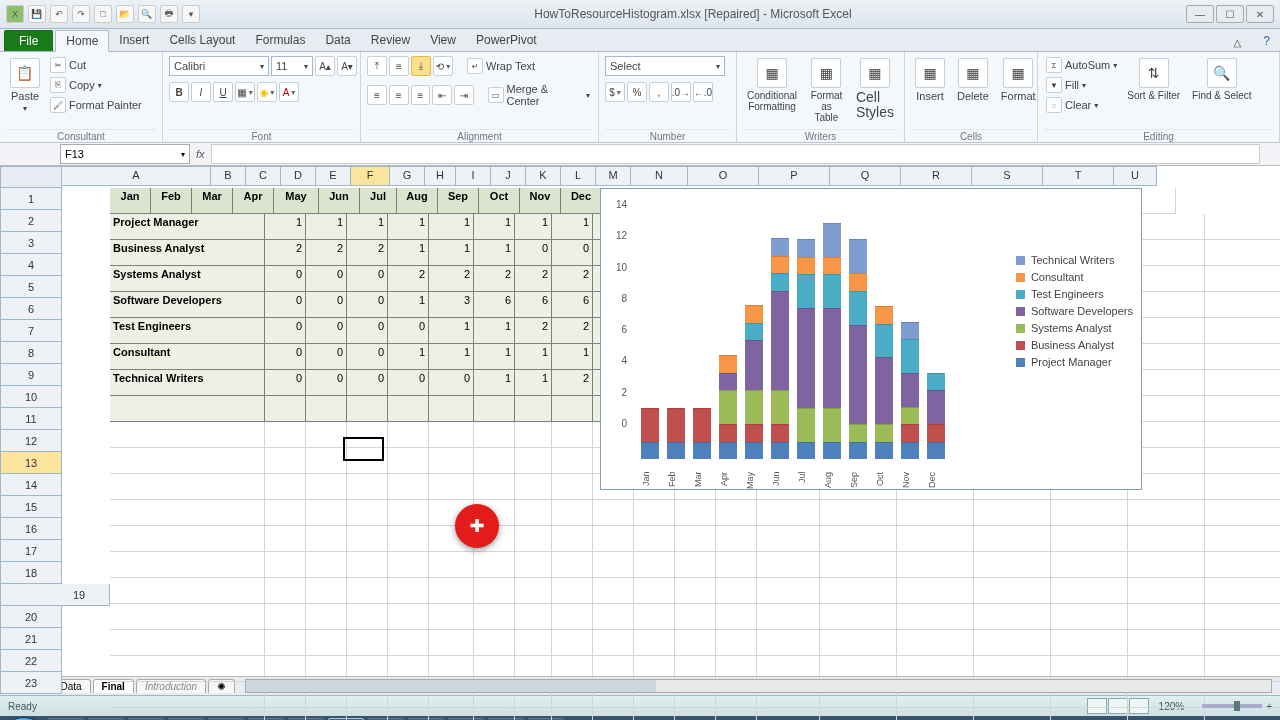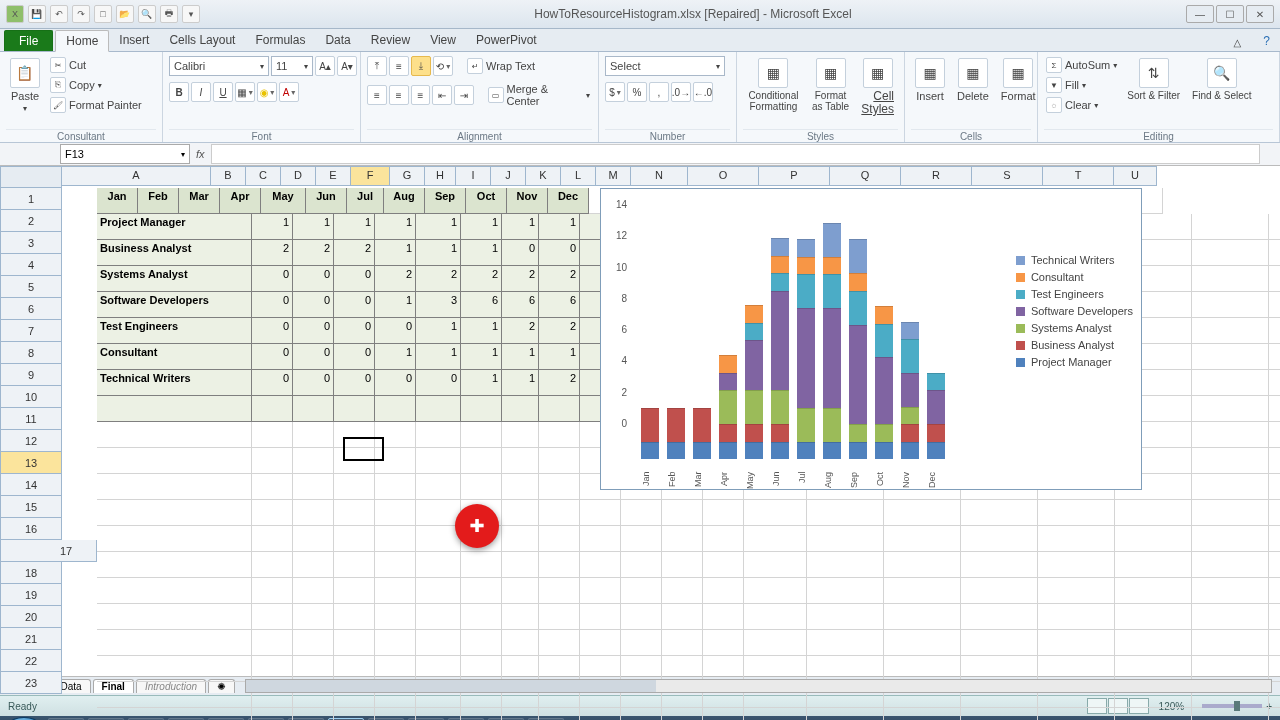--- a/index.html
+++ b/index.html
@@ -243,24 +243,24 @@
       <div class="big-btn">
           <div class="ico">▦</div>
           <span style="font-size:10px; text-align:center; line-height:1.1;">Conditional Formatting</span>
         </div>
       <div class="big-btn">
           <div class="ico">▦</div>
           <span style="font-size:10px; text-align:center; line-height:1.1;">Format as Table</span>
         </div>
       <div class="big-btn">
           <div class="ico">▦</div>
-          <span style="font-size:12px; text-align:right; line-height:1.1;text-decoration:underline;">Cell Styles</span>
-        </div>
-    </div>
-    <div class="group-label">Styles</div>
+          <span style="font-size:14px; text-align:left; line-height:1.1;">Cell Styles</span>
+        </div>
+    </div>
+    <div class="group-label">Writers</div>
   </div>
 
   <div class="group" style="width:120px">
     <div class="group-body">
       <div class="big-btn">
           <div class="ico">▦</div>
           <span>Insert</span>
         </div>
       <div class="big-btn">
           <div class="ico">▦</div>
@@ -354,23 +354,23 @@
           <div class="row-head" style="height: 21px;">7</div>
           <div class="row-head" style="height: 21px;">8</div>
           <div class="row-head" style="height: 21px;">9</div>
           <div class="row-head" style="height: 21px;">10</div>
           <div class="row-head" style="height: 21px;">11</div>
           <div class="row-head" style="height: 21px;">12</div>
           <div class="row-head sel" style="height: 21px;">13</div>
           <div class="row-head" style="height: 21px;">14</div>
           <div class="row-head" style="height: 21px;">15</div>
           <div class="row-head" style="height: 21px;">16</div>
-          <div class="row-head" style="height: 21px; padding-left: 35px;">17</div>
+          <div class="row-head" style="height: 21px;">17</div>
           <div class="row-head" style="height: 21px;">18</div>
-          <div class="row-head" style="height: 21px;">19</div>
+          <div class="row-head" style="height: 21px; padding-left: 48px;">19</div>
           <div class="row-head" style="height: 21px;">20</div>
           <div class="row-head" style="height: 21px;">21</div>
           <div class="row-head" style="height: 21px;">22</div>
           <div class="row-head" style="height: 21px;">23</div>
         </div>
       <div class="grid" id="grid">
           <div class="gridrow">
             <div class="cell header1" style="width: 34px; height: 21px; text-align: center;">Jan</div>
             <div class="cell header1" style="width: 34px; height: 21px; text-align: center;">Feb</div>
             <div class="cell header1" style="width: 34px; height: 21px; text-align: center;">Mar</div>

